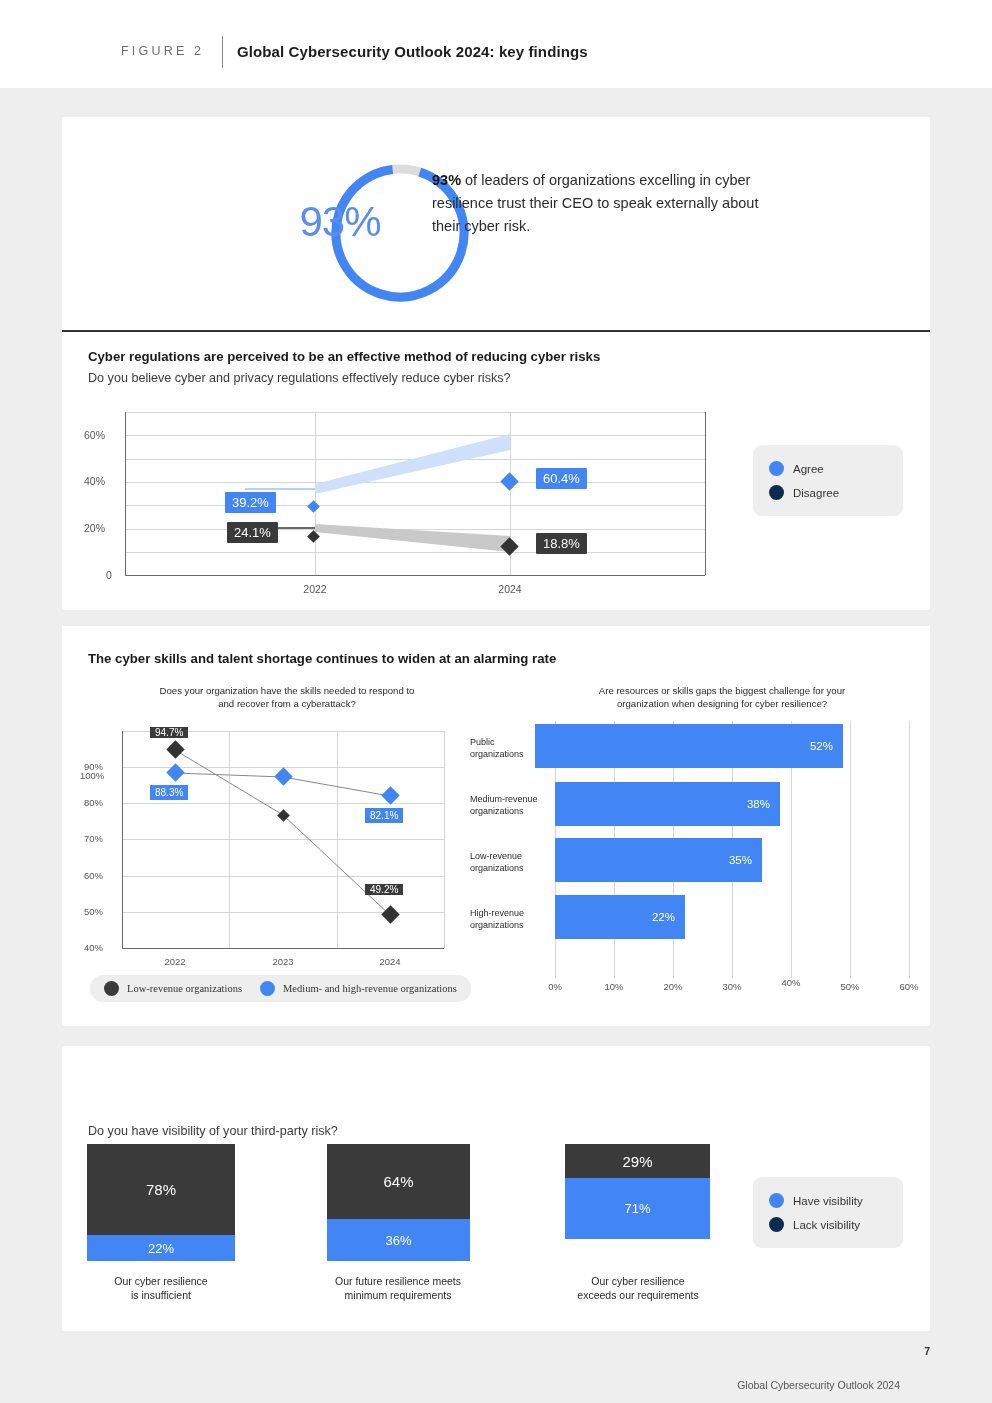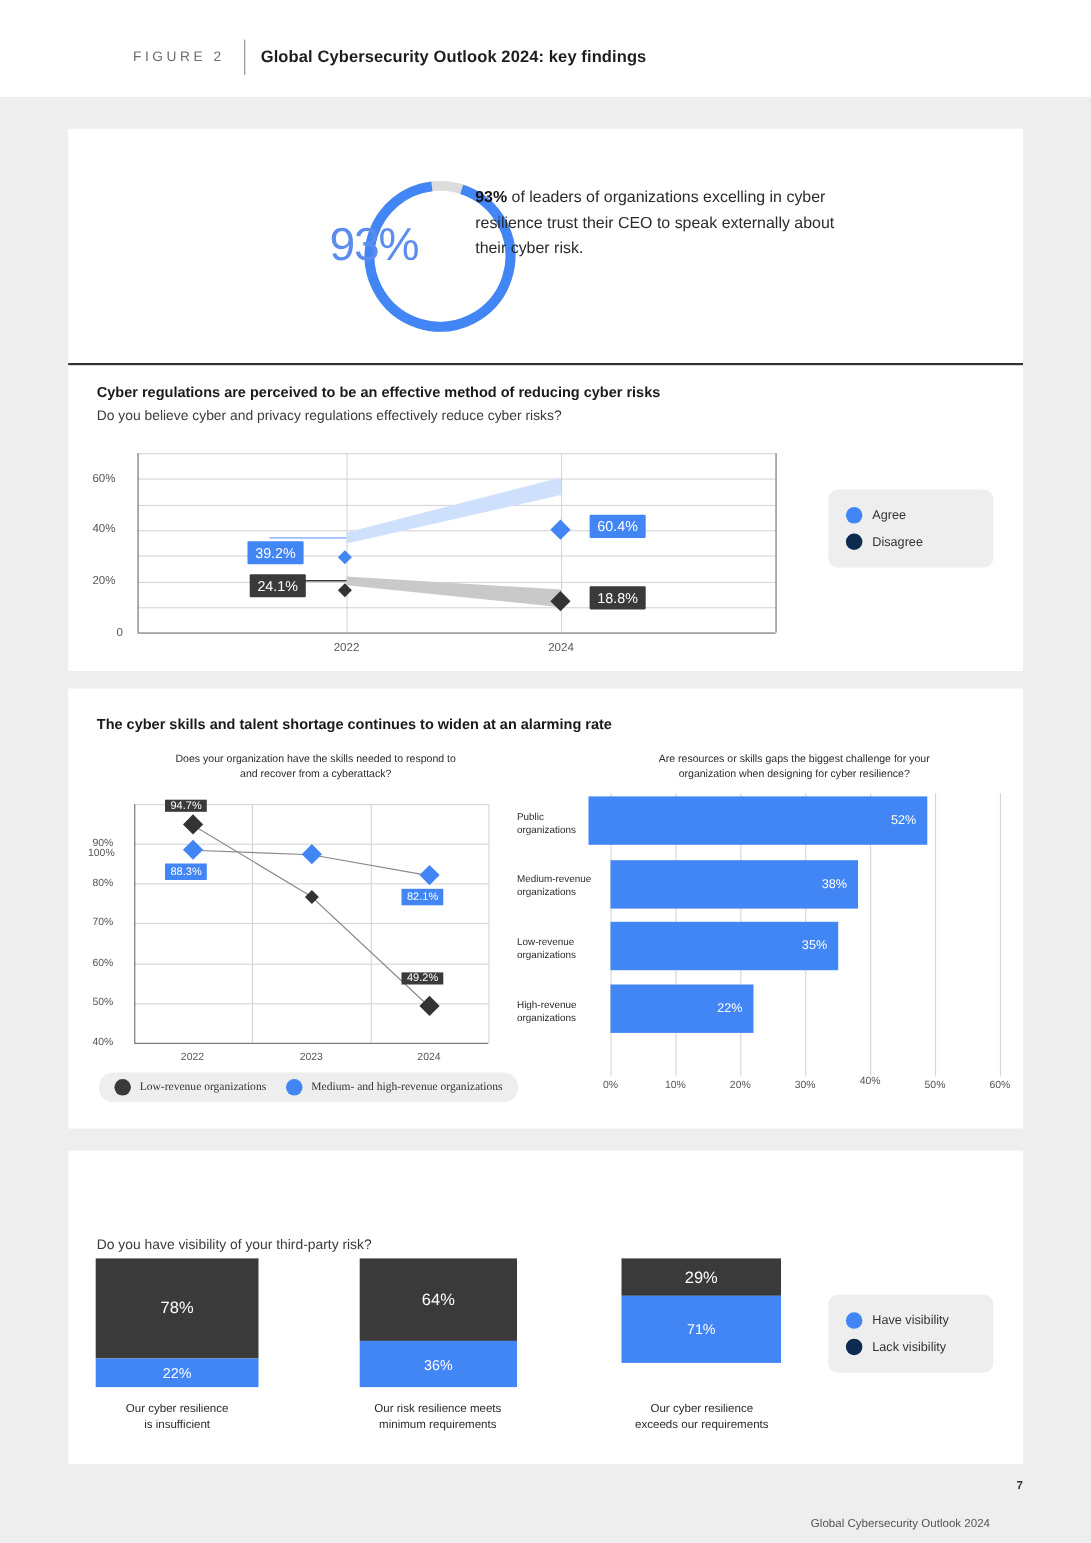--- a/index.html
+++ b/index.html
@@ -309,21 +309,21 @@
   <div class="stack" style="left:503px;top:98px;width:145px;height:117px;">
     <div class="top" style="top:0;height:34px;">29%</div>
     <div class="bot" style="top:34px;height:61px;">71%</div>
   </div>
 
   <div class="stack-lbl" style="left:10px;top:228px;width:178px;">
     <div>Our cyber resilience</div>
     <div>is insufficient</div>
   </div>
   <div class="stack-lbl" style="left:246px;top:228px;width:180px;">
-    <div>Our risk resilience meets</div>
+    <div>Our future resilience meets</div>
     <div>minimum requirements</div>
   </div>
   <div class="stack-lbl" style="left:483px;top:228px;width:186px;">
     <div>Our cyber resilience</div>
     <div>exceeds our requirements</div>
   </div>
 
   <div class="legend-box" style="left:691px;top:131px;width:118px;height:47px;">
     <div class="legend-row">
       <span class="legend-dot" style="background:#4285f4"></span>

